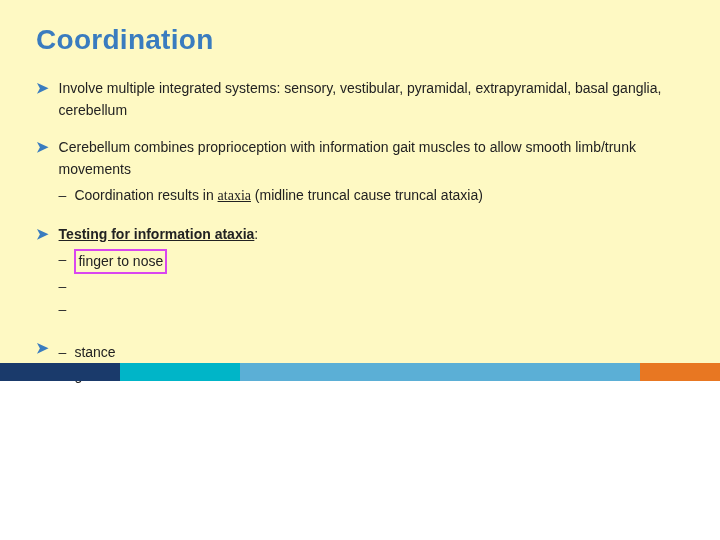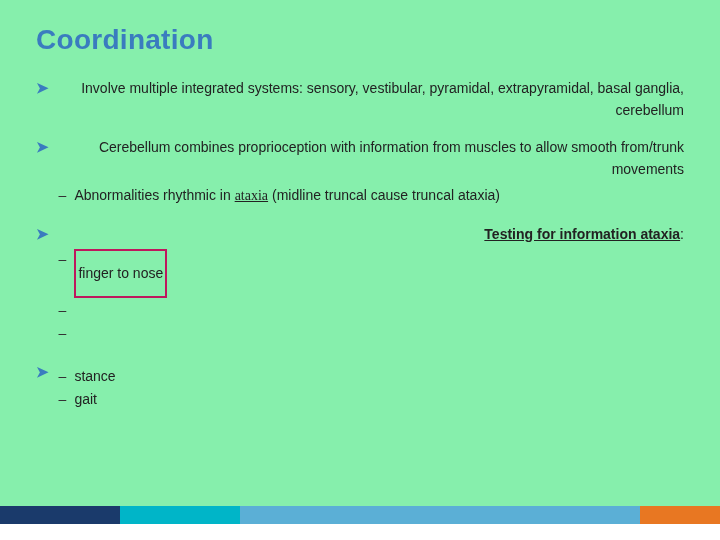--- a/index.html
+++ b/index.html
@@ -14,22 +14,22 @@
       background: #ffffff;
       font-family: Arial, Helvetica, sans-serif;
       font-size: 14px;
       color: #222;
       overflow: hidden;
       position: relative;
     }
 
     .page {
       width: 720px;
-      height: 524px;
-      background: #86efac;
+      height: 381px;
+      background: #fef9c3;
       position: relative;
       padding: 24px 36px 60px 36px;
     }
 
     .title {
       font-size: 28px;
       font-weight: bold;
       color: #3a7cbf;
       margin-bottom: 22px;
       letter-spacing: 0.01em;
@@ -46,21 +46,20 @@
       color: #3a7cbf;
       margin-right: 10px;
       margin-top: 1px;
       flex-shrink: 0;
       font-weight: bold;
     }
 
     .bullet-content {
       flex: 1;
       line-height: 1.5;
-      text-align: right;
     }
 
     .bullet-content p {
       font-size: 14px;
       line-height: 1.55;
     }
 
     .sub-list {
       list-style: none;
       margin-top: 4px;
@@ -80,23 +79,23 @@
       color: #333;
       flex-shrink: 0;
     }
 
     .underline-bold {
       text-decoration: underline;
       font-weight: bold;
     }
 
     .highlight-box {
-      border: 2px solid #be185d;
+      border: 2px solid #d946ef;
       display: inline;
-      padding: 12px 2px;
+      padding: 0 2px;
     }
 
     .bottom-bar {
       position: absolute;
       bottom: 0;
       left: 0;
       width: 100%;
       height: 18px;
       display: flex;
       flex-direction: row;
@@ -142,26 +141,26 @@
   <div class="bullet-section">
     <span class="arrow">➤</span>
     <div class="bullet-content">
       <p>Involve multiple integrated systems: sensory, vestibular, pyramidal, extrapyramidal, basal ganglia, cerebellum</p>
     </div>
   </div>
 
   <div class="bullet-section">
     <span class="arrow">➤</span>
     <div class="bullet-content">
-      <p>Cerebellum combines proprioception with information from muscles to allow smooth from/trunk movements</p>
+      <p>Cerebellum combines proprioception with information gait muscles to allow smooth limb/trunk movements</p>
       <ul class="sub-list">
         <li>
           <span class="sub-dash">–</span>
           <span>
-            <span>Abnormalities rhythmic in </span><span class="ataxia-underline">ataxia</span><span> (midline truncal cause truncal ataxia)</span>
+            <span>Coordination results in </span><span class="ataxia-underline">ataxia</span><span> (midline truncal cause truncal ataxia)</span>
           </span>
         </li>
       </ul>
     </div>
   </div>
 
   <div class="bullet-section">
     <span class="arrow">➤</span>
     <div class="bullet-content">
       <p>

